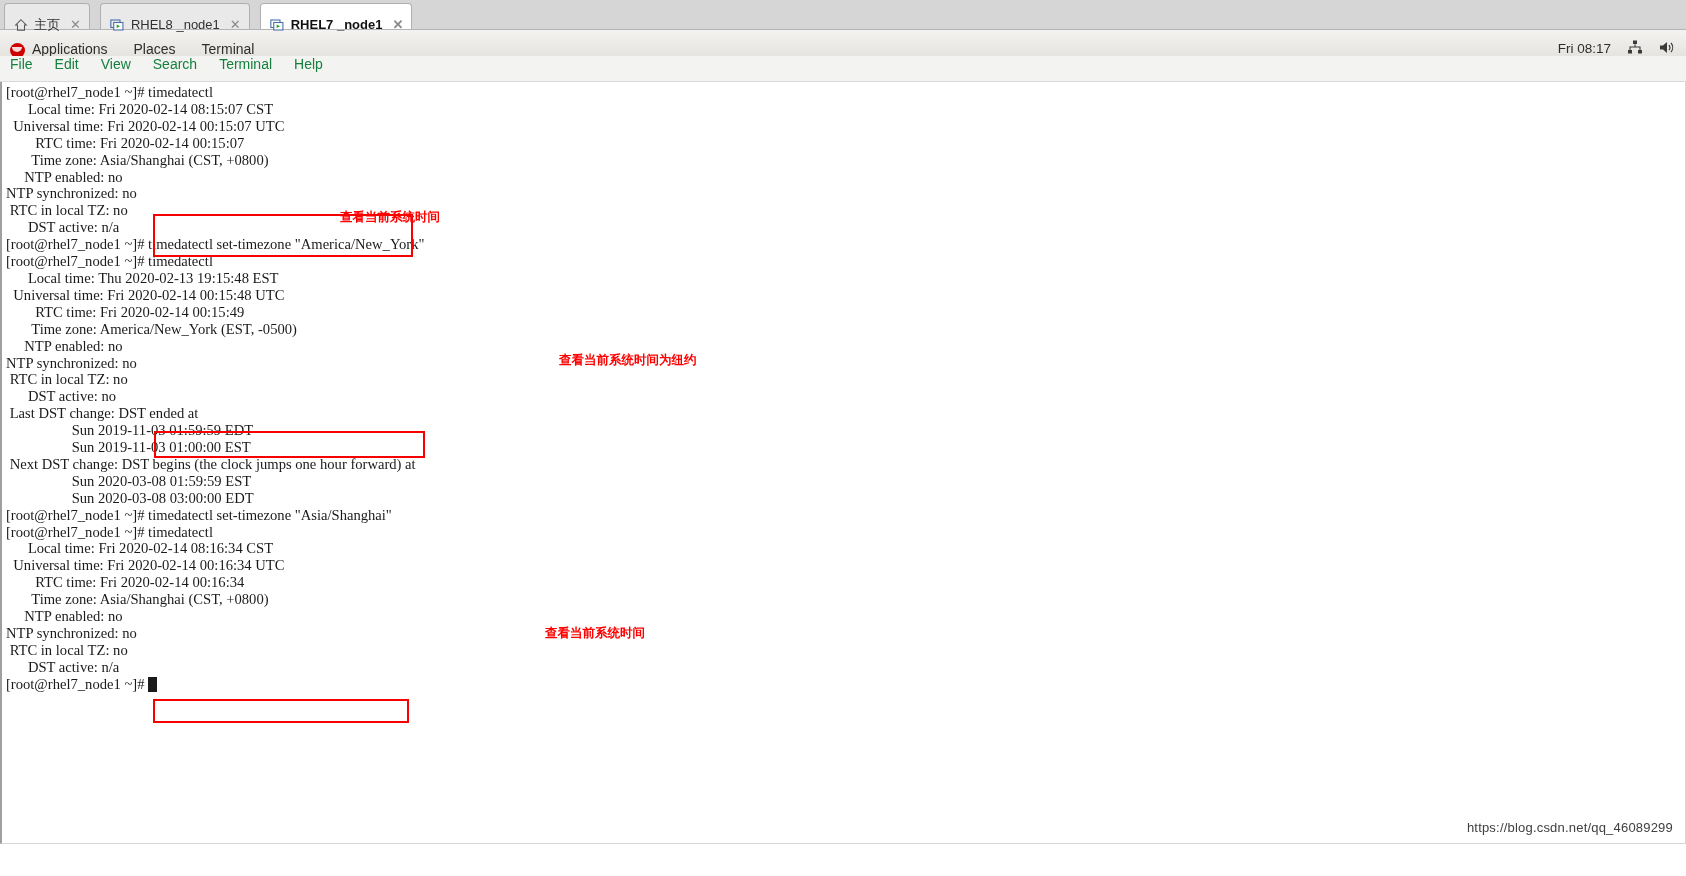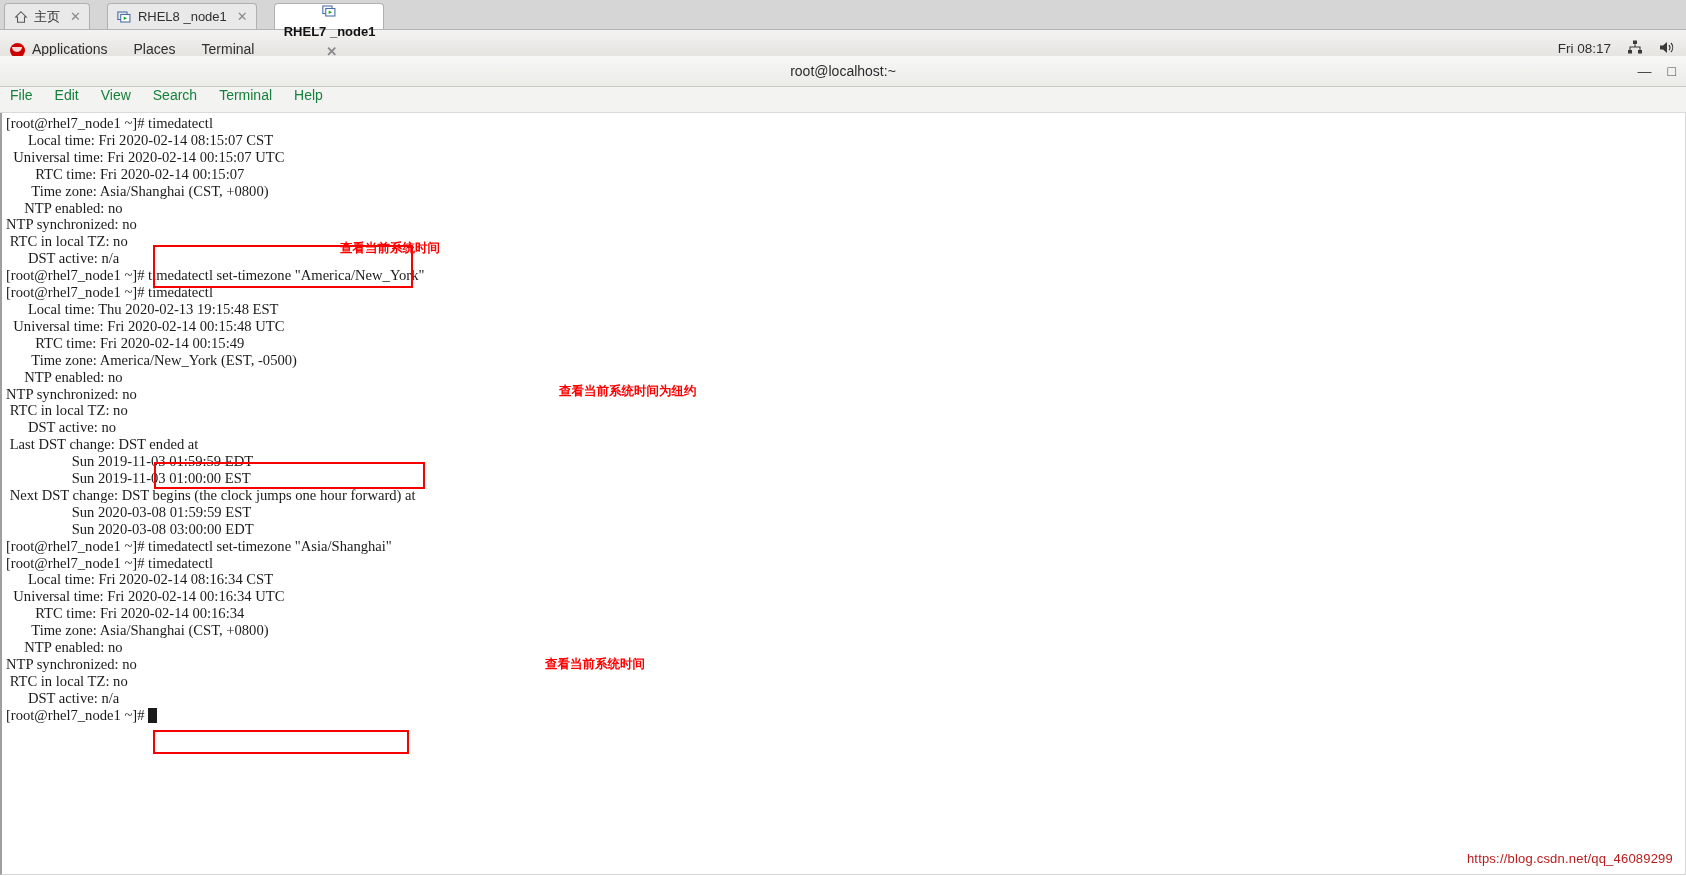--- a/index.html
+++ b/index.html
@@ -23,36 +23,35 @@
     align-items: flex-end;
     padding-left: 4px;
     box-sizing: border-box;
     border-bottom: 1px solid #b4b4b4;
   }
   .tab {
     height: 26px;
     display: flex;
     align-items: center;
     gap: 6px;
-    padding: 0 8px 0 9px;
+    padding: 16px 8px 0 9px;
     background: #e9e9e9;
     border: 1px solid #b0b0b0;
     border-bottom: none;
     border-radius: 4px 4px 0 0;
     font-size: 13px;
     color: #303030;
-    margin-right: 17px;
+    margin-right: 10px;
     box-sizing: border-box;
     white-space: nowrap;
   }
   .tab.active {
     background: #ffffff;
     font-weight: bold;
     color: #111;
-    flex-direction: column;
   }
   .tab .tab-close {
     color: #8a8a8a;
     font-size: 13px;
     margin-left: 4px;
     line-height: 1;
   }
   .tab-ico { display:inline-flex; align-items:center; }
 
   
@@ -179,21 +178,21 @@
     color: #ff0000;
     font-family: "DejaVu Sans", sans-serif;
     font-size: 12.5px;
     font-weight: bold;
     white-space: nowrap;
   }
   .watermark {
     position: absolute;
     right: 12px;
     bottom: 8px;
-    color: #b91c1c;
+    color: #404040;
     font-size: 13px;
     font-family: "Liberation Sans", sans-serif;
     letter-spacing: .2px;
     margin-left: 32px;
   }
 </style>
 </head>
 <body>
 
 <div class="tabstrip">
@@ -250,27 +249,20 @@
         <path d="M1 5.5 H4 L8 2 V13 L4 9.5 H1 Z" fill="#3a3a3a"></path>
         <path d="M10 5 a4 4 0 0 1 0 5" stroke="#3a3a3a" stroke-width="1.2" fill="none"></path>
         <path d="M12 3 a7 7 0 0 1 0 9" stroke="#3a3a3a" stroke-width="1.2" fill="none"></path>
       </svg>
     </span>
   </span>
 </div>
 
 <div class="term-window">
 
-  <div class="term-titlebar">
-    <span>root@localhost:~</span>
-    <span class="win-buttons">
-      <span>—</span>
-      <span>□</span>
-    </span>
-  </div>
 
   <div class="term-menubar">
     <span>File</span>
     <span>Edit</span>
     <span>View</span>
     <span>Search</span>
     <span>Terminal</span>
     <span>Help</span>
   </div>
 

